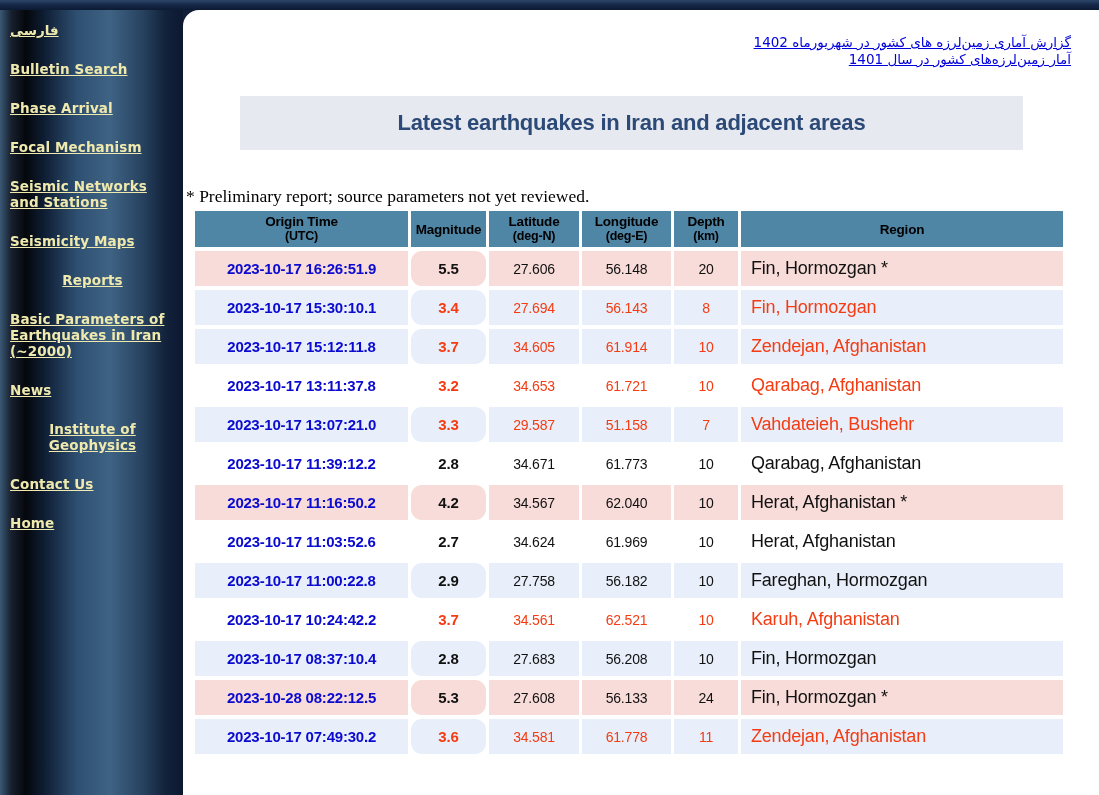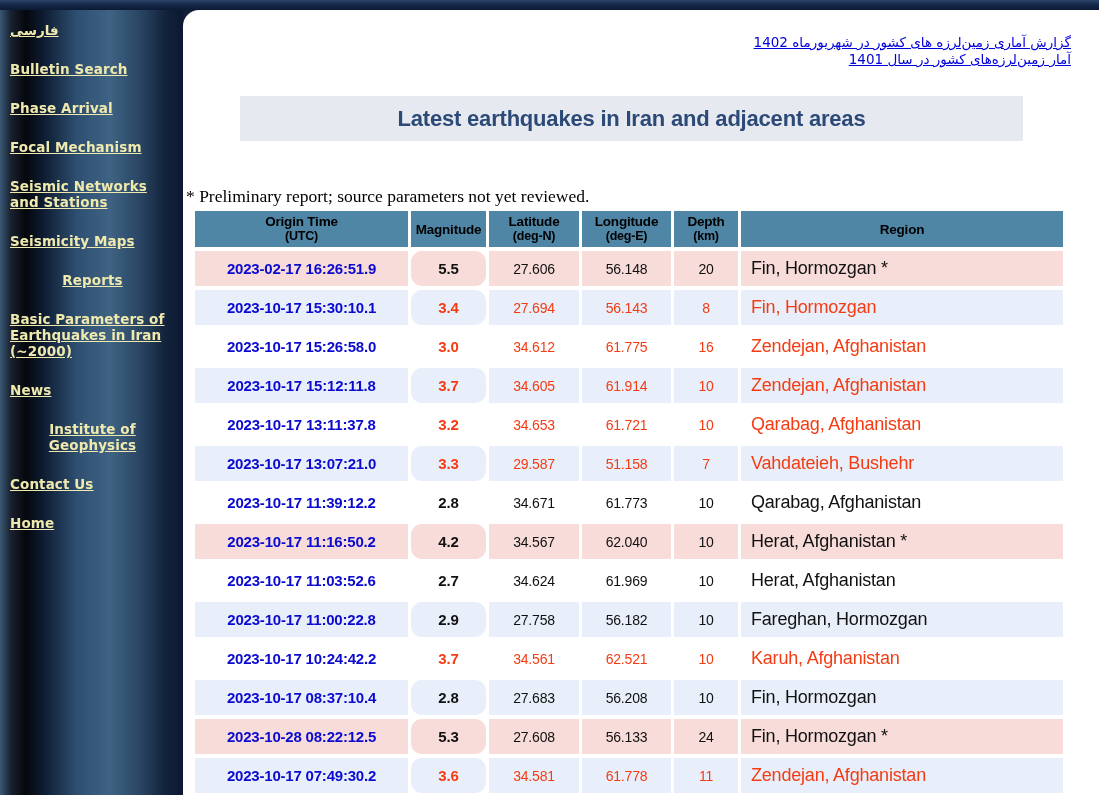--- a/index.html
+++ b/index.html
@@ -34,21 +34,21 @@
     background:#ffffff; border-top-left-radius:16px;
   }
   .top-links { position:absolute; top:24px; right:28px; text-align:right; }
   .top-link {
     display:block; direction:rtl; unicode-bidi:isolate;
     color:#0000dd; font-size:13.5px; line-height:17px;
     text-decoration:underline; cursor:pointer;
     font-family:"DejaVu Sans","Liberation Sans",sans-serif;
   }
   .banner {
-    position:absolute; left:57px; top:86px; width:783px; height:45px;
+    position:absolute; left:57px; top:86px; width:783px; height:54px;
     background:#e7e9f0; display:flex; align-items:center; justify-content:center;
   }
   .banner-title {
     color:#2c4a77; font-size:22px; font-weight:bold; letter-spacing:-0.2px;
   }
   .note {
     position:absolute; left:3px; top:176px;
     font-family:"Liberation Serif", serif; font-size:17.5px; color:#000;
   }
   
@@ -140,42 +140,34 @@
             <div>Depth</div>
             <div class="sub">(km)</div>
           </th>
           <th>
             <div>Region</div>
           </th>
         </tr>
     </thead>
     <tbody>
         <tr class="bg-pink val-black">
-          <td class="time">2023-02-17 16:26:51.9</td>
+          <td class="time">2023-10-17 16:26:51.9</td>
           <td class="mag">5.5</td>
           <td class="num">27.606</td>
           <td class="num">56.148</td>
           <td class="num">20</td>
           <td class="region">Fin, Hormozgan *</td>
         </tr>
         <tr class="bg-blue val-red">
           <td class="time">2023-10-17 15:30:10.1</td>
           <td class="mag">3.4</td>
           <td class="num">27.694</td>
           <td class="num">56.143</td>
           <td class="num">8</td>
           <td class="region">Fin, Hormozgan</td>
-        </tr>
-        <tr class="bg-white val-red">
-          <td class="time">2023-10-17 15:26:58.0</td>
-          <td class="mag">3.0</td>
-          <td class="num">34.612</td>
-          <td class="num">61.775</td>
-          <td class="num">16</td>
-          <td class="region">Zendejan, Afghanistan</td>
         </tr>
         <tr class="bg-blue val-red">
           <td class="time">2023-10-17 15:12:11.8</td>
           <td class="mag">3.7</td>
           <td class="num">34.605</td>
           <td class="num">61.914</td>
           <td class="num">10</td>
           <td class="region">Zendejan, Afghanistan</td>
         </tr>
         <tr class="bg-white val-red">

